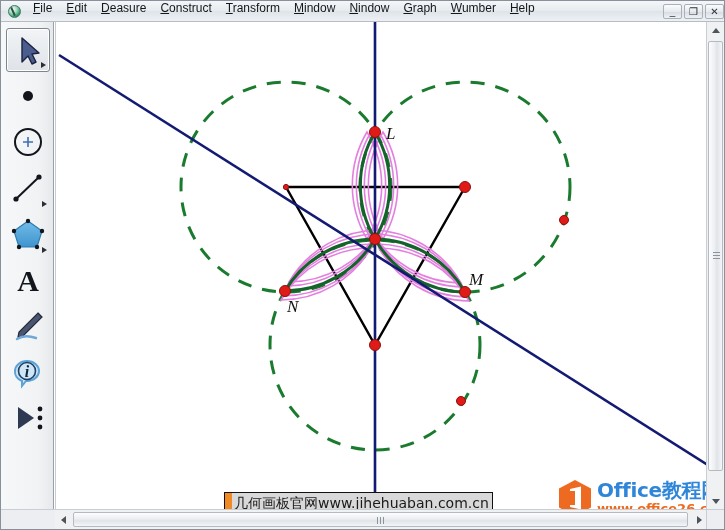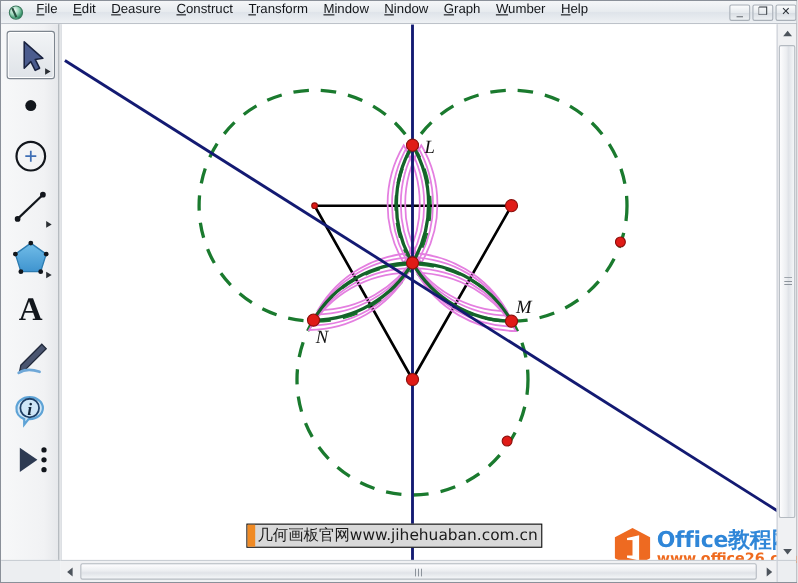--- a/index.html
+++ b/index.html
@@ -468,21 +468,21 @@
         <circle cx="373" cy="344" r="5.5"></circle>
         <circle cx="562" cy="219" r="4.5"></circle>
         <circle cx="459" cy="400" r="4.5"></circle>
       </g>
 
       <text class="geo-label" x="384" y="138">L</text>
       <text class="geo-label" x="467" y="284">M</text>
       <text class="geo-label" x="285" y="311">N</text>
     </svg>
 
-    <div class="caption" style="left:168px; top:454px;text-align:center;">
+    <div class="caption" style="left:168px; top:470px;text-align:center;">
       <div class="handle"></div>
       <div class="txt">几何画板官网www.jihehuaban.com.cn</div>
     </div>
   </div>
 
   <div class="watermark">
     <div class="wm-logo">
       <svg width="36" height="38" viewBox="0 0 36 38">
         <polygon points="18,1 34,9.5 34,28.5 18,37 2,28.5 2,9.5" fill="#ee6a21"></polygon>
         <path d="M13 10 L24 7.5 L24 30.5 L13 28 Z" fill="#ffffff"></path>

